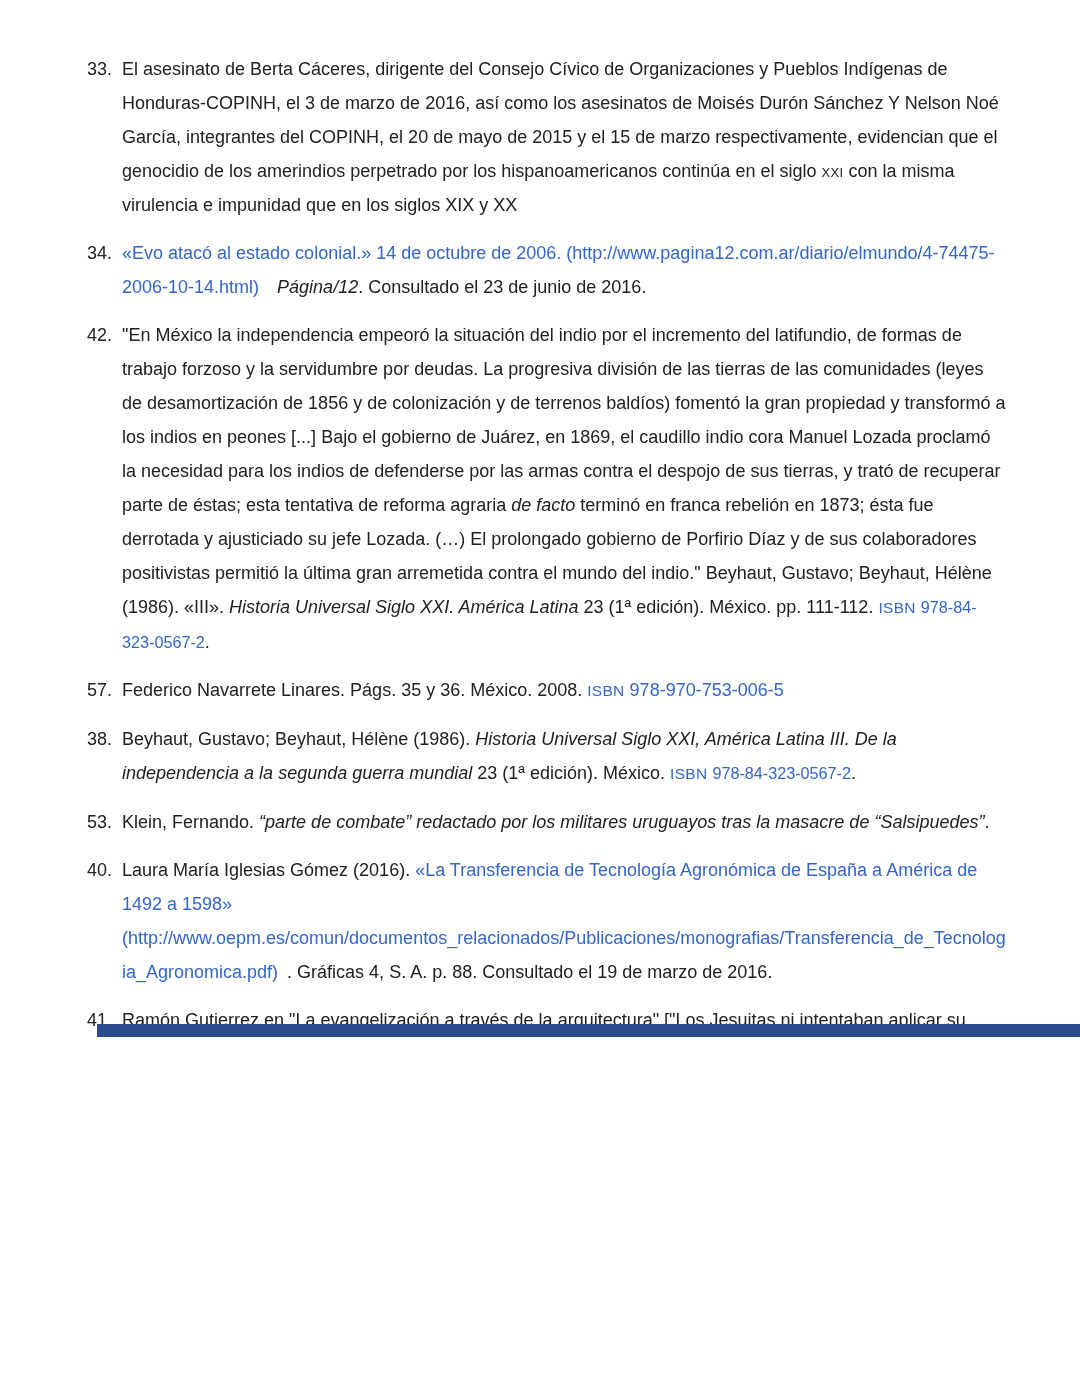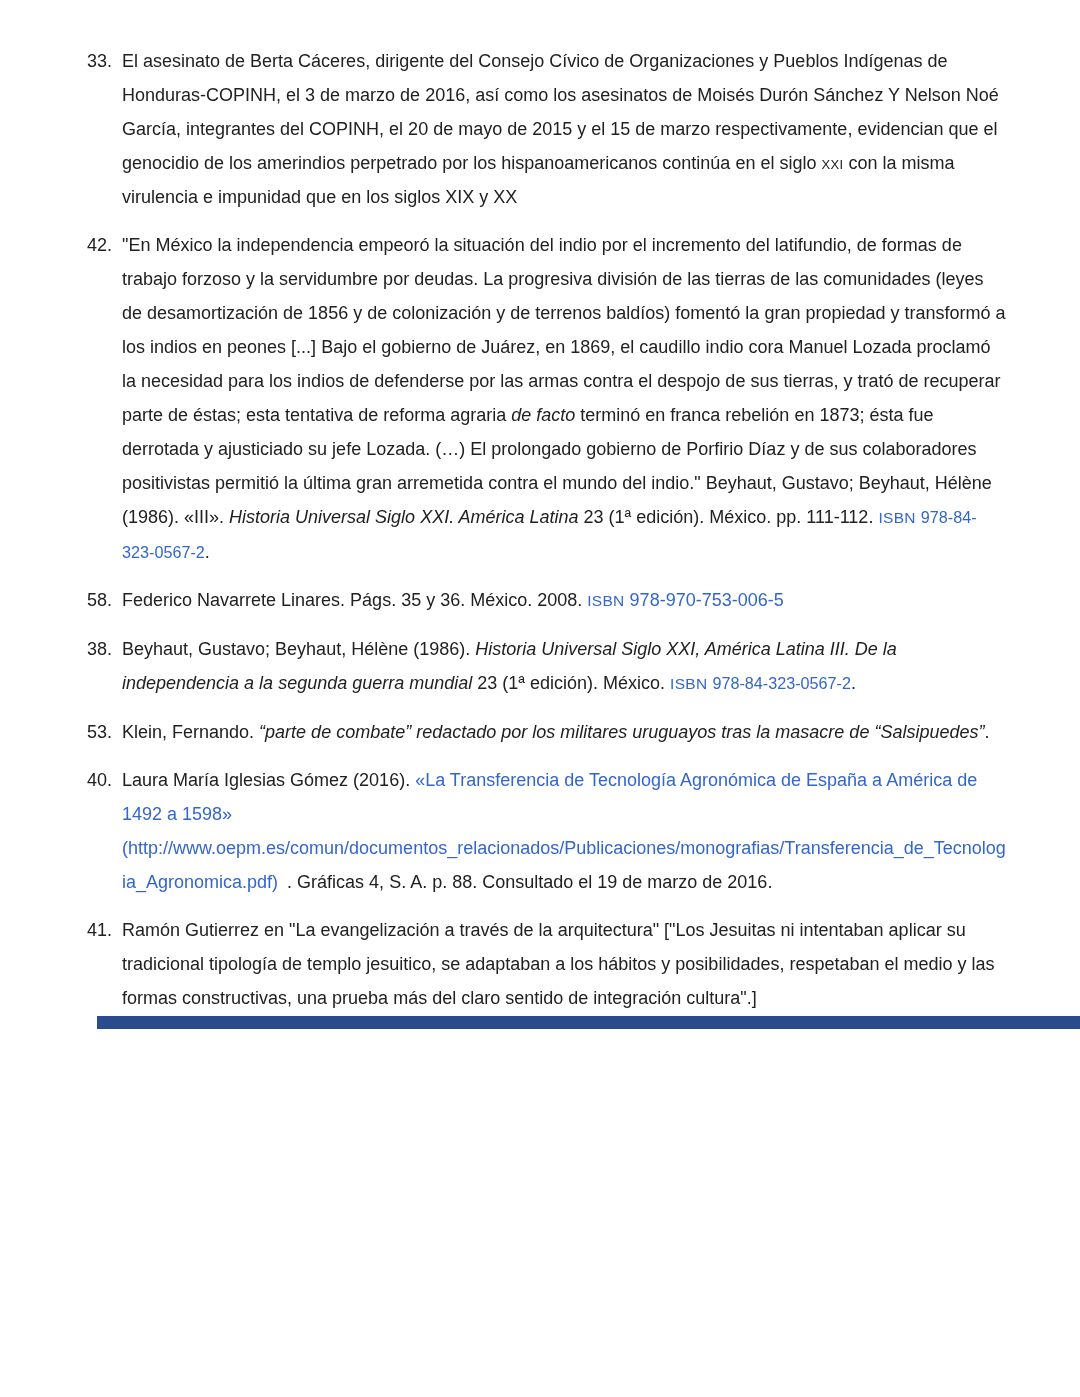--- a/index.html
+++ b/index.html
@@ -6,21 +6,21 @@
   * { box-sizing: border-box; }
   html, body { margin: 0; padding: 0; background: #ffffff; }
   body {
     font-family: "Liberation Sans", "DejaVu Sans", sans-serif;
     color: var(--text);
   }
   .page {
     position: relative;
     width: 1080px;
     height: 1029px;
-    margin: 0 auto;
+    margin: 8px auto;
     background: #ffffff;
     overflow: hidden;
   }
   ol.reflist {
     list-style: none;
     margin: 0;
     padding: 44px 72px 0 74px;
     font-size: 18px;
     line-height: 34px;
   }
@@ -54,25 +54,29 @@
 </head>
 <body>
 
 <div class="page">
   <ol class="reflist" id="reflist">
       <li class="ref">
         <span class="ref-num">33.</span>
         <span class="ref-body"><span class="seg-plain">El asesinato de Berta Cáceres, dirigente del Consejo Cívico de Organizaciones y Pueblos Indígenas de Honduras-COPINH, el 3 de marzo de 2016, así como los asesinatos de Moisés Durón Sánchez Y Nelson Noé García, integrantes del COPINH, el 20 de mayo de 2015 y el 15 de marzo respectivamente, evidencian que el genocidio de los amerindios perpetrado por los hispanoamericanos continúa en el siglo </span><span class="seg-smallcaps">xxi</span><span class="seg-plain"> con la misma virulencia e impunidad que en los siglos XIX y XX</span></span>
       </li>
       <li class="ref">
+        <span class="ref-num">34.</span>
+        <span class="ref-body"><a href="#" class="seg-link">«Evo atacó al estado colonial.» 14 de octubre de 2006. (http://www.pagina12.com.ar/diario/elmundo/4-74475-2006-10-14.html)</a><span class="seg-plain"> </span><span class="seg-italic">Página/12</span><span class="seg-plain">. Consultado el 23 de junio de 2016.</span></span>
+      </li>
+      <li class="ref">
         <span class="ref-num">42.</span>
         <span class="ref-body"><span class="seg-plain">"En México la independencia empeoró la situación del indio por el incremento del latifundio, de formas de trabajo forzoso y la servidumbre por deudas. La progresiva división de las tierras de las comunidades (leyes de desamortización de 1856 y de colonización y de terrenos baldíos) fomentó la gran propiedad y transformó a los indios en peones [...] Bajo el gobierno de Juárez, en 1869, el caudillo indio cora Manuel Lozada proclamó la necesidad para los indios de defenderse por las armas contra el despojo de sus tierras, y trató de recuperar parte de éstas; esta tentativa de reforma agraria </span><span class="seg-italic">de facto</span><span class="seg-plain"> terminó en franca rebelión en 1873; ésta fue derrotada y ajusticiado su jefe Lozada. (…) El prolongado gobierno de Porfirio Díaz y de sus colaboradores positivistas permitió la última gran arremetida contra el mundo del indio." Beyhaut, Gustavo; Beyhaut, Hélène (1986). «III». </span><span class="seg-italic">Historia Universal Siglo XXI. América Latina</span><span class="seg-bold"> 23</span><span class="seg-plain"> (1ª edición). México. pp. 111-112. </span><a href="#" class="seg-isbn-label">ISBN</a><span class="seg-plain"> </span><a href="#" class="seg-isbn-link seg-small">978-84-323-0567-2</a><span class="seg-plain">.</span></span>
       </li>
       <li class="ref">
-        <span class="ref-num">58.</span>
+        <span class="ref-num">57.</span>
         <span class="ref-body"><span class="seg-plain">Federico Navarrete Linares. Págs. 35 y 36. México. 2008. </span><a href="#" class="seg-isbn-label">ISBN</a><span class="seg-plain"> </span><a href="#" class="seg-isbn-link">978-970-753-006-5</a></span>
       </li>
       <li class="ref">
         <span class="ref-num">38.</span>
         <span class="ref-body"><span class="seg-plain">Beyhaut, Gustavo; Beyhaut, Hélène (1986). </span><span class="seg-italic">Historia Universal Siglo XXI, América Latina III. De la independencia a la segunda guerra mundial</span><span class="seg-bold"> 23</span><span class="seg-plain"> (1ª edición). México. </span><a href="#" class="seg-isbn-label">ISBN</a><span class="seg-plain"> </span><a href="#" class="seg-isbn-link seg-small">978-84-323-0567-2</a><span class="seg-plain">.</span></span>
       </li>
       <li class="ref">
         <span class="ref-num">53.</span>
         <span class="ref-body"><span class="seg-plain">Klein, Fernando. </span><span class="seg-italic">“parte de combate” redactado por los militares uruguayos tras la masacre de “Salsipuedes”</span><span class="seg-plain">.</span></span>
       </li>

